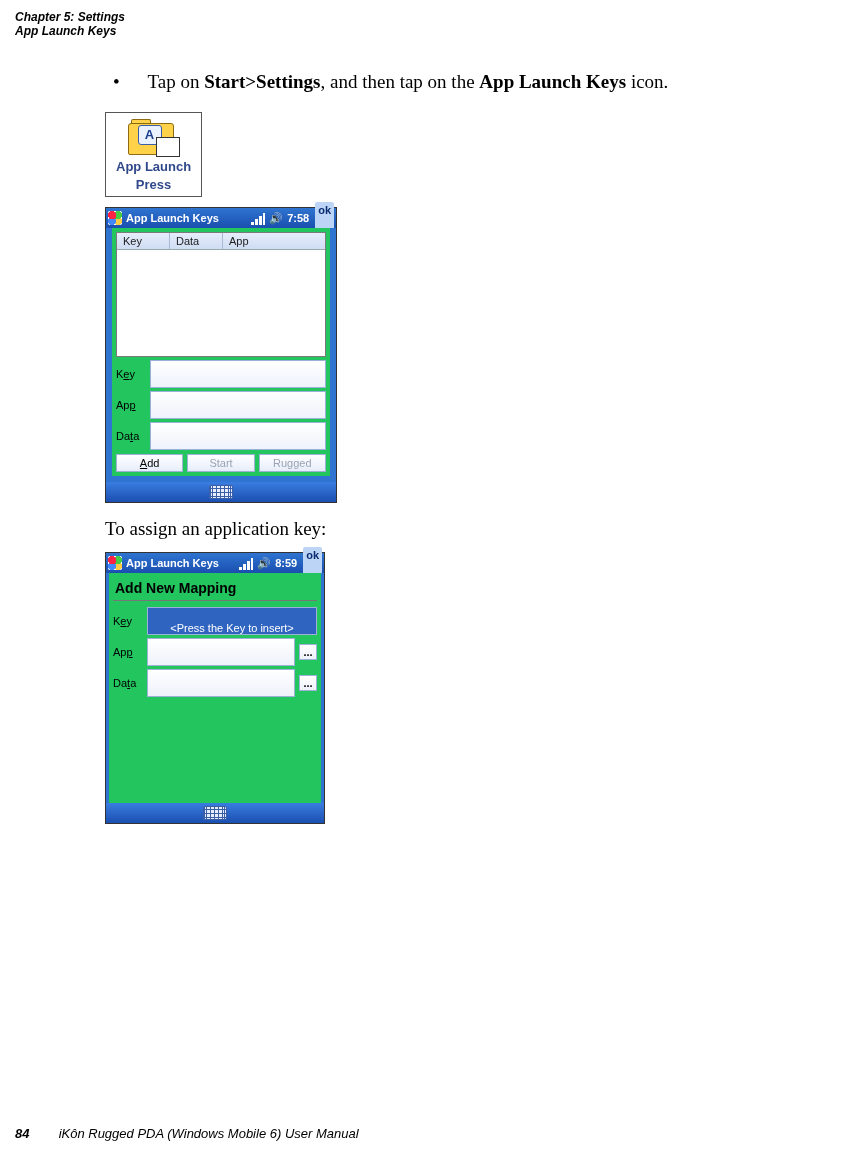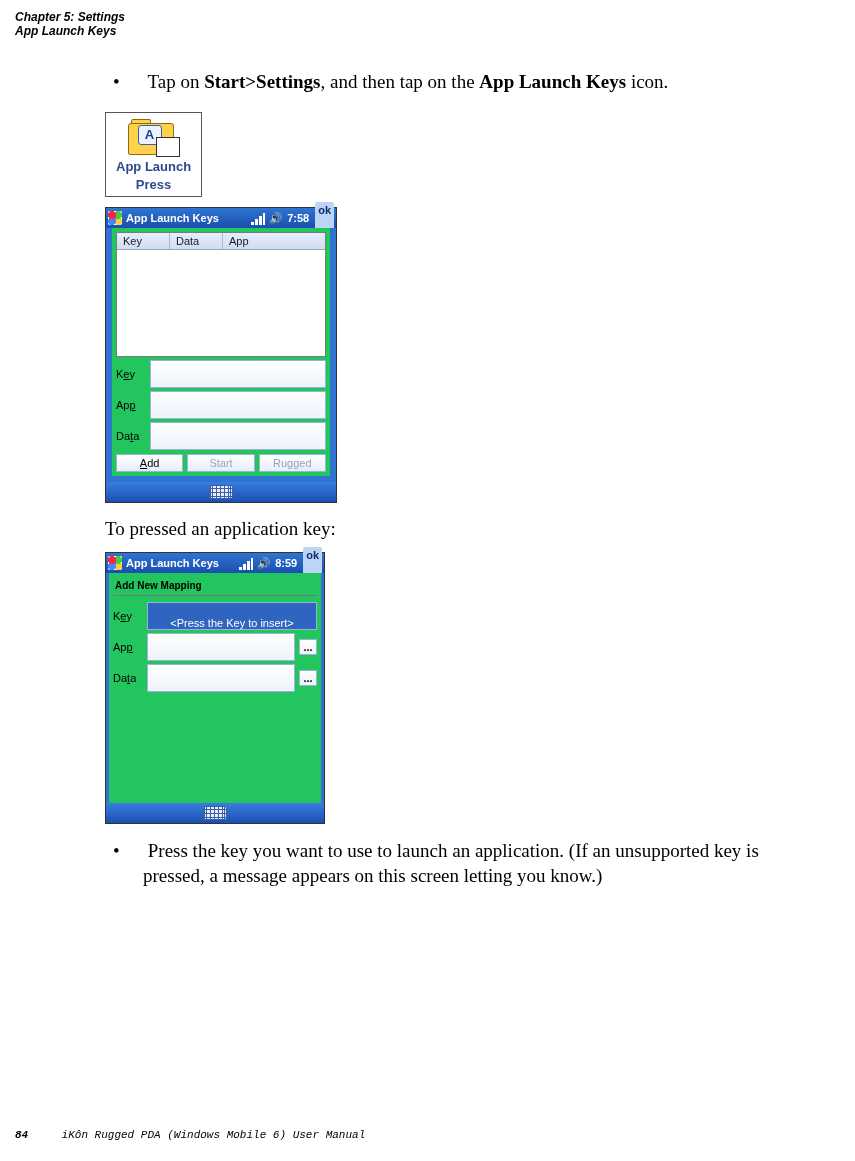--- a/index.html
+++ b/index.html
@@ -184,30 +184,30 @@
   }
   .kbd-icon {
     width: 22px; height: 12px; background: #e7efff; border: 1px solid #3a5ea8;
     border-radius: 2px;
     background-image:
       repeating-linear-gradient(to right, #3a5ea8 0 1px, transparent 1px 4px),
       repeating-linear-gradient(to bottom, #3a5ea8 0 1px, transparent 1px 4px);
     background-position: 2px 2px; background-size: 18px 8px;
   }
   .section-title {
-    font-weight: bold; font-size: 10px; padding: 3px 2px 4px;
+    font-weight: bold; font-size: 14px; padding: 3px 2px 4px;
     border-bottom: 1px solid #777; margin: 0 0 6px 0;
   }
 
   .footer {
     position: absolute;
     left: 15px;
     bottom: 20px;
-    font-family: Liberation Mono, monospace;
-    font-size: 11px;
+    font-family: Liberation Sans, sans-serif;
+    font-size: 13px;
     font-style: italic;
   }
   .footer .pg { font-weight: bold; display: inline-block; width: 40px; }
 </style>
 </head>
 <body>
 
 <div class="header-line">Chapter 5: Settings</div>
 <div class="header-line">App Launch Keys</div>
 
@@ -265,21 +265,21 @@
         <span class="btn"><span class="u">A</span><span>dd</span></span>
         <span class="btn disabled">Start</span>
         <span class="btn disabled">Rugged</span>
       </div>
     </div>
     <div class="bottombar">
       <span class="kbd-icon"></span>
     </div>
   </div>
 
-  <p class="para">To pressed an application key:</p>
+  <p class="para">To assign an application key:</p>
 
 
   
   <div class="wm wm2">
     <div class="titlebar">
       <span class="flag"></span>
       <span class="title-text">App Launch Keys</span>
       <span class="tb-icon sig-icon"></span>
       <span class="tb-icon vol-icon"></span>
       <span class="clock">8:59</span>
@@ -300,23 +300,19 @@
         <span class="lbl"><span>Da</span><span class="u">t</span><span>a</span></span>
         <span class="field"></span>
         <span class="browse">...</span>
       </div>
     </div>
     <div class="bottombar">
       <span class="kbd-icon"></span>
     </div>
   </div>
 
-  <p class="bullet">
-    <span class="dot">•</span>
-    <span>Press the key you want to use to launch an application. (If an unsupported key is pressed, a message appears on this screen letting you know.)</span>
-  </p>
 
 </div>
 
 <div class="footer">
   <span class="pg">84</span>
   <span>iKôn Rugged PDA (Windows Mobile 6) User Manual</span>
 </div>
 
 </body></html>

